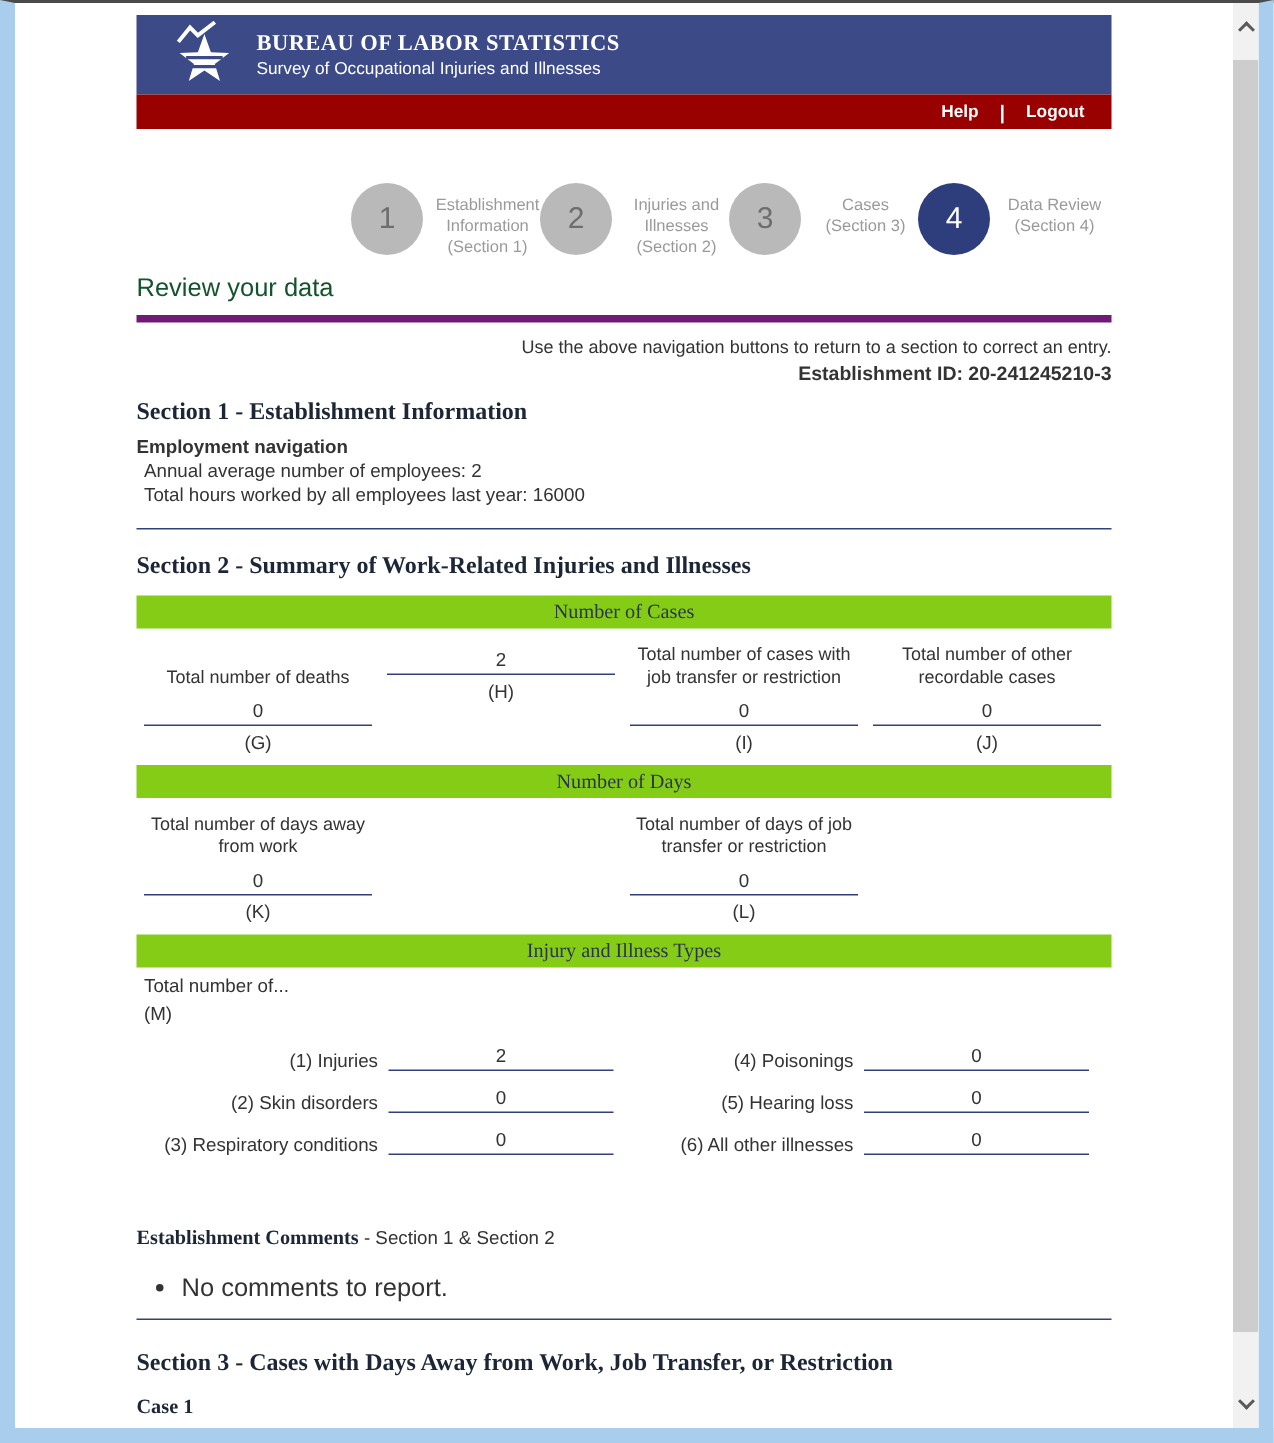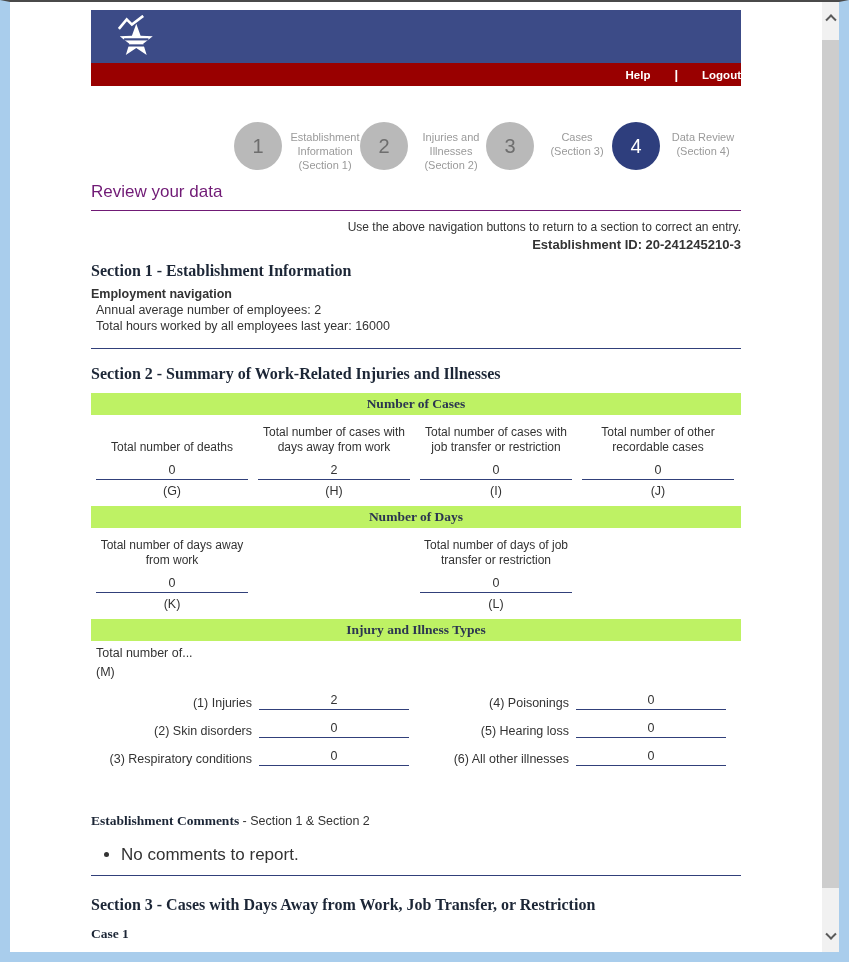--- a/index.html
+++ b/index.html
@@ -20,47 +20,47 @@
   .chev-down { width:8px; height:8px; border-left:2px solid #5a5a5a; border-top:2px solid #5a5a5a; transform:rotate(225deg) translate(2px,2px); }
   .sb-thumb { position:absolute; left:0; top:38px; width:17px; height:848px; background:#cdcdcd; }
 
   .content { width:650px; margin-left:81px; }
 
   
   .banner { margin-top:8px; height:53px; background:#3c4b87; display:flex; align-items:center; padding-left:26px; }
   .logo { flex:0 0 auto; margin-right:12px; }
   .banner-text .org { color:#fff; font-size:15px; font-weight:bold; letter-spacing:.3px; font-family:"Liberation Serif","DejaVu Serif",serif; }
   .banner-text .app { color:#fff; font-size:11.5px; margin-top:2px; }
-  .redbar { height:23px; background:#990000; display:flex; align-items:center; justify-content:flex-end; gap:24px; }
+  .redbar { height:23px; background:#990000; display:flex; align-items:center; justify-content:flex-end; padding-right:18px; gap:14px; }
   .redbar a { color:#fff; font-size:11.5px; font-weight:bold; text-decoration:none; cursor:pointer; }
   .redbar .sep { color:#fff; font-size:13px; font-weight:bold; }
 
   
   .steps { margin-top:36px; margin-left:143px; display:flex; }
   .step { display:flex; align-items:flex-start; width:126px; cursor:pointer; }
   .circle { width:48px; height:48px; border-radius:50%; background:#b9b9b9; color:#6e6e6e;
             display:flex; align-items:center; justify-content:center; font-size:20px; flex:0 0 auto; }
   .step.active .circle { background:#2e3e7d; color:#fff; }
   .step-label { margin-left:8px; margin-top:9px; width:72px; font-size:11px; line-height:1.25; color:#9a9a9a;text-align:center; }
 
   
-  .review-title { margin-top:10px; font-size:17px; color:#701a75; padding-bottom:8px; border-bottom:1px solid #701a75; }
+  .review-title { margin-top:10px; font-size:17px; color:#14532d; padding-bottom:8px; border-bottom:5px solid #701a75; }
   .nav-hint { margin-top:9px; text-align:right; font-size:12px; color:#333; }
   .estab-id { margin-top:3px; text-align:right; font-size:13px; font-weight:bold; color:#333; }
 
   .section-title { font-family:"Liberation Serif","DejaVu Serif",serif; font-weight:bold; font-size:16px; color:#1c2636; }
   .s1-title { margin-top:10px; }
   .emp-heading { margin-top:6px; font-size:12.5px; font-weight:bold; color:#333; line-height:16px; }
   .emp-line { font-size:12.5px; color:#333; line-height:16px; padding-left:5px; }
 
   .hr-navy { border:none; border-top:1px solid #31407a; margin-top:14px; }
   .s2-title { margin-top:16px; }
 
-  .band { margin-top:10px; background:#bef264; text-align:center; font-family:"Liberation Serif","DejaVu Serif",serif;
-          font-weight:bold; font-size:13.5px; color:#2b3550; padding:3px 0; }
+  .band { margin-top:10px; background:#84cc16; text-align:center; font-family:"Liberation Serif","DejaVu Serif",serif;
+          font-weight:normal; font-size:13.5px; color:#2b3550; padding:3px 0; }
   .band-tight { margin-top:4px; }
 
   .grid4 { display:flex; padding:6px 0 4px 0; }
   .gcell { width:162px; display:flex; flex-direction:column; align-items:center; }
   .gcell .glabel { font-size:12px; color:#333; text-align:center; line-height:15px; min-height:34px;
                    display:flex; align-items:flex-end; justify-content:center; padding:2px 6px 0 6px; }
   .gcell .gvalue { width:152px; text-align:center; font-size:12.5px; color:#333; border-bottom:1px solid #31407a; padding-bottom:2px; margin-top:8px; }
   .gcell .gletter { font-size:12.5px; color:#333; margin-top:4px; }
 
   .types-intro { margin-top:5px; font-size:12.5px; color:#333; line-height:14px; padding-left:5px; }
@@ -88,20 +88,24 @@
 
       <div class="banner">
         <span class="logo">
           <svg width="42" height="40" viewBox="0 0 48 46">
             <polyline points="2,16 11,5 17,11 30,1" fill="none" stroke="#ffffff" stroke-width="3"></polyline>
             <polygon points="22,10 27,24 41,24.5 30,33 34,46 22,38 10,46 14,33 3,24.5 17,24" fill="#ffffff"></polygon>
             <line x1="8" y1="28" x2="36" y2="28" stroke="#3c4b87" stroke-width="2.5"></line>
             <line x1="11" y1="35" x2="33" y2="35" stroke="#3c4b87" stroke-width="2.5"></line>
           </svg>
         </span>
+        <div class="banner-text">
+          <div class="org">BUREAU OF LABOR STATISTICS</div>
+          <div class="app">Survey of Occupational Injuries and Illnesses</div>
+        </div>
       </div>
 
       <div class="redbar">
         <a>Help</a>
         <span class="sep">|</span>
         <a>Logout</a>
       </div>
 
       <div class="steps">
         <div class="step">
@@ -148,21 +152,20 @@
       <div class="section-title s2-title">Section 2 - Summary of Work-Related Injuries and Illnesses</div>
 
       <div class="band">Number of Cases</div>
       <div class="grid4">
         <div class="gcell">
           <div class="glabel">Total number of deaths</div>
           <div class="gvalue">0</div>
           <div class="gletter">(G)</div>
         </div>
         <div class="gcell">
-          <div class="glabel">Total number of cases with days away from work</div>
           <div class="gvalue">2</div>
           <div class="gletter">(H)</div>
         </div>
         <div class="gcell">
           <div class="glabel">Total number of cases with job transfer or restriction</div>
           <div class="gvalue">0</div>
           <div class="gletter">(I)</div>
         </div>
         <div class="gcell">
           <div class="glabel">Total number of other recordable cases</div>

